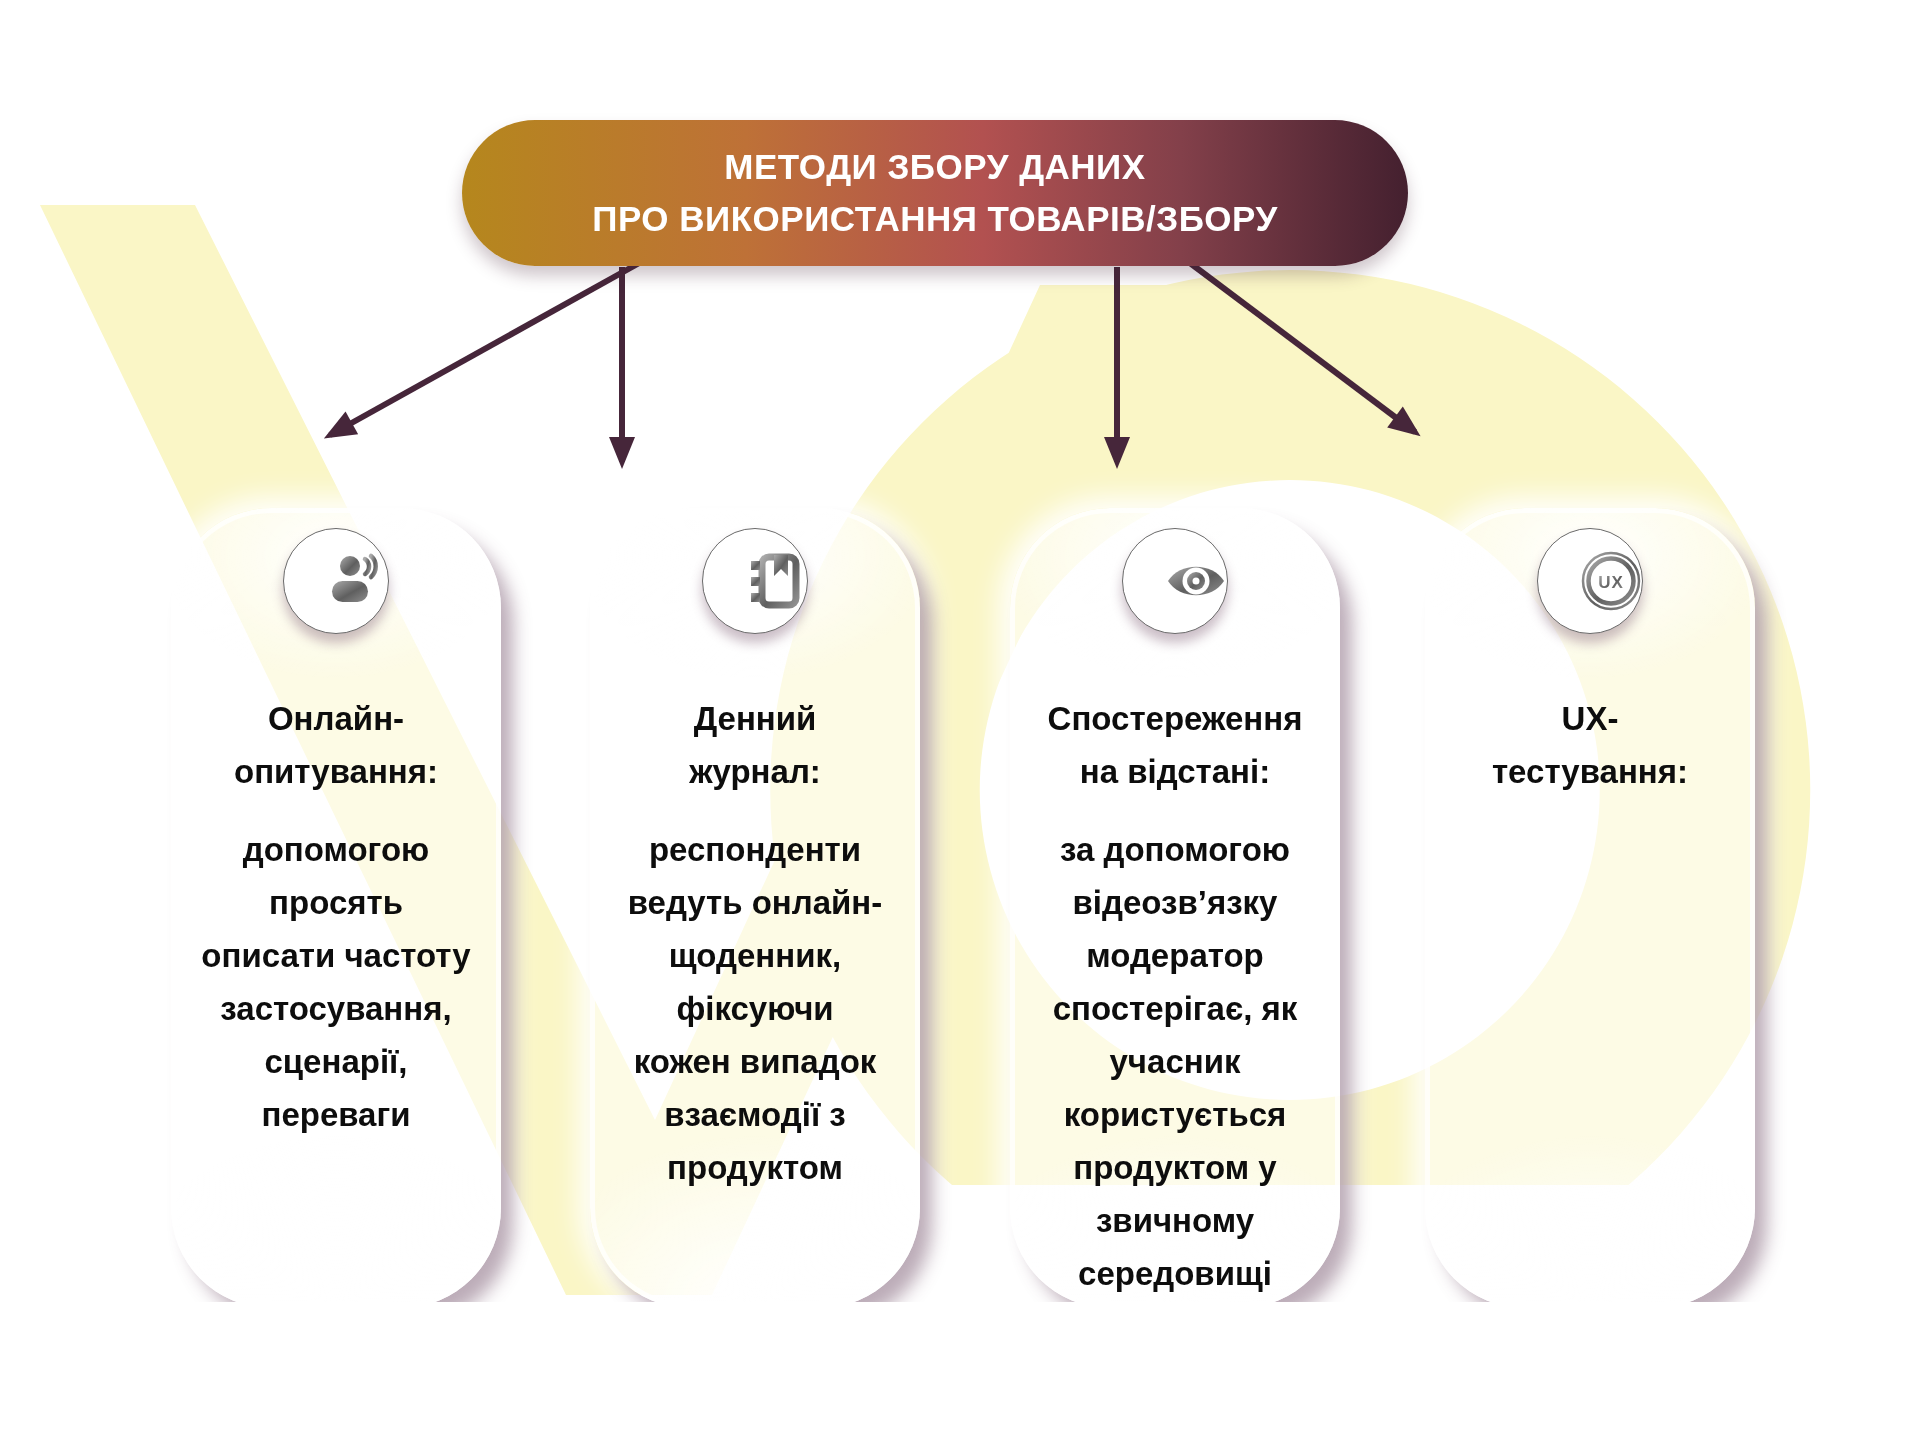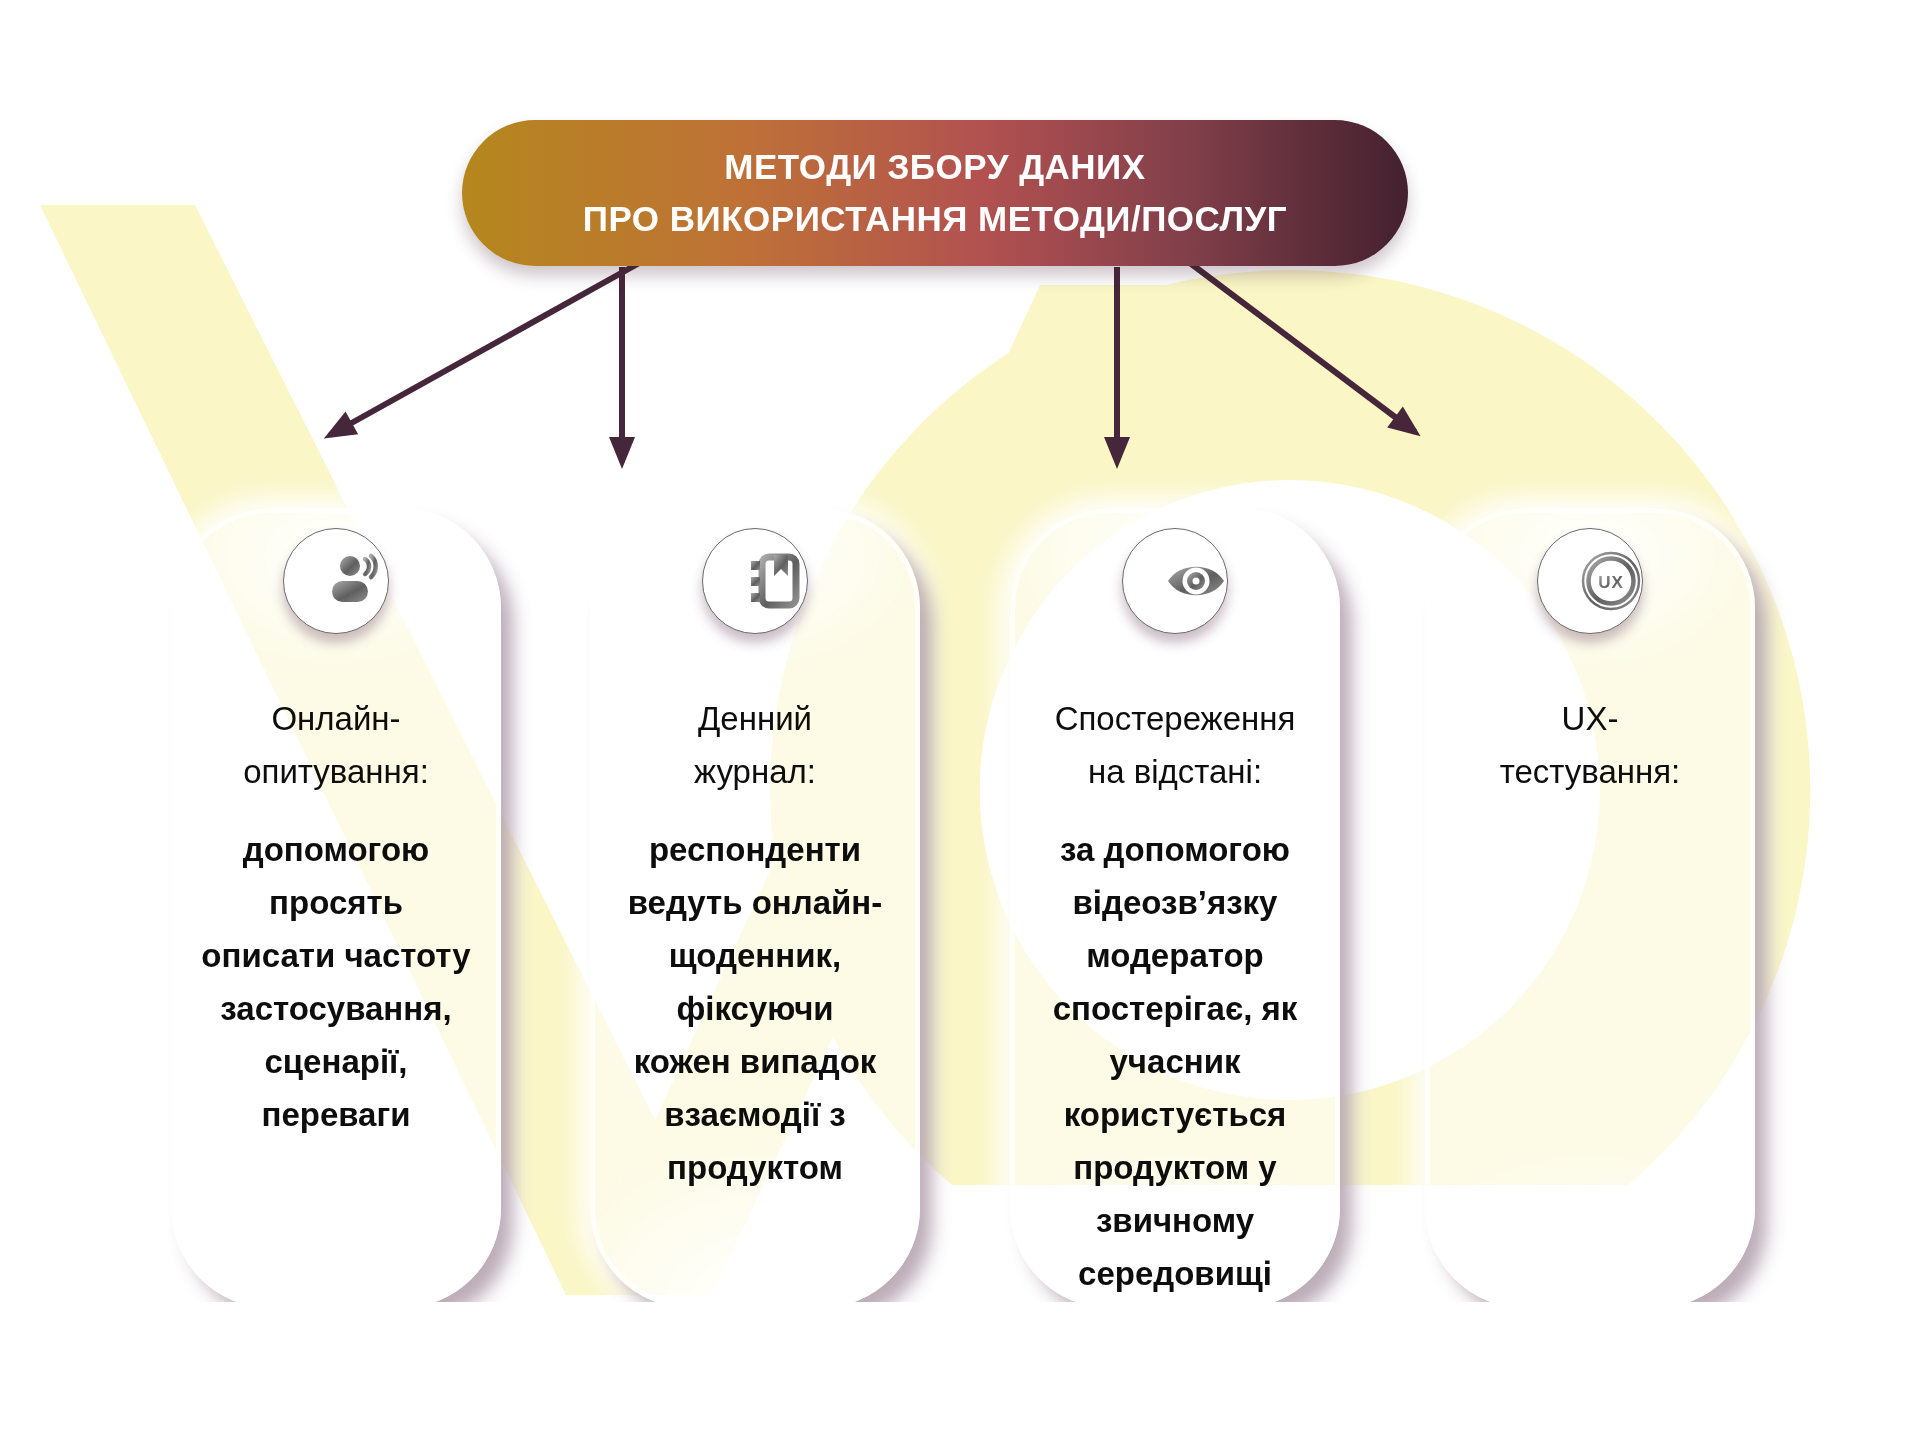--- a/index.html
+++ b/index.html
@@ -31,21 +31,21 @@
     text-align:center;box-sizing:border-box;padding:0 12px;
   }
   .c1{left:171px}.c2{left:590px}.c3{left:1010px}.c4{left:1425px}
 
   .icon-circle{
     width:104px;height:104px;margin:20px auto 0;border-radius:50%;background:#ffffff;
     border:1.5px solid #6a6a6a;display:flex;align-items:center;justify-content:flex-end;
     box-shadow:0 9px 12px rgba(96,58,86,0.33);
   }
   .card-title{
-    margin:58px 0 12px;font-size:33px;line-height:53px;font-weight:400;color:#0d0d0d;
+    margin:58px 0 12px;font-size:33px;line-height:53px;font-weight:700;color:#0d0d0d;
     white-space:pre-line;
   }
   .card-body{
     margin:25px 0 0;font-size:33px;line-height:53px;font-weight:700;color:#0d0d0d;
     white-space:pre-line;
   }
 </style>
 </head>
 <body>
 
@@ -68,21 +68,21 @@
       </marker>
     </defs>
     <line x1="650" y1="257" x2="330" y2="435" stroke="#46263A" stroke-width="6" marker-end="url(#arrowhead)"></line>
     <line x1="622" y1="267" x2="622" y2="462" stroke="#46263A" stroke-width="6" marker-end="url(#arrowhead)"></line>
     <line x1="1117" y1="267" x2="1117" y2="462" stroke="#46263A" stroke-width="6" marker-end="url(#arrowhead)"></line>
     <line x1="1182" y1="257" x2="1415" y2="432" stroke="#46263A" stroke-width="6" marker-end="url(#arrowhead)"></line>
   </svg>
 
   <header class="pill">
     <div class="pill-line">МЕТОДИ ЗБОРУ ДАНИХ</div>
-    <div class="pill-line">ПРО ВИКОРИСТАННЯ МЕТОДИ/ПОСЛУГ</div>
+    <div class="pill-line">ПРО ВИКОРИСТАННЯ ТОВАРІВ/ЗБОРУ</div>
   </header>
 
   <article class="card c1">
     <div class="icon-circle">
       <svg width="62" height="62" viewBox="0 0 62 62">
         <defs>
           <linearGradient id="g1" x1="0" y1="0" x2="1" y2="1">
             <stop offset="0" stop-color="#ABABAB"></stop>
               <stop offset="0.55" stop-color="#5F5F5F"></stop>
               <stop offset="1" stop-color="#8F8F8F"></stop>

